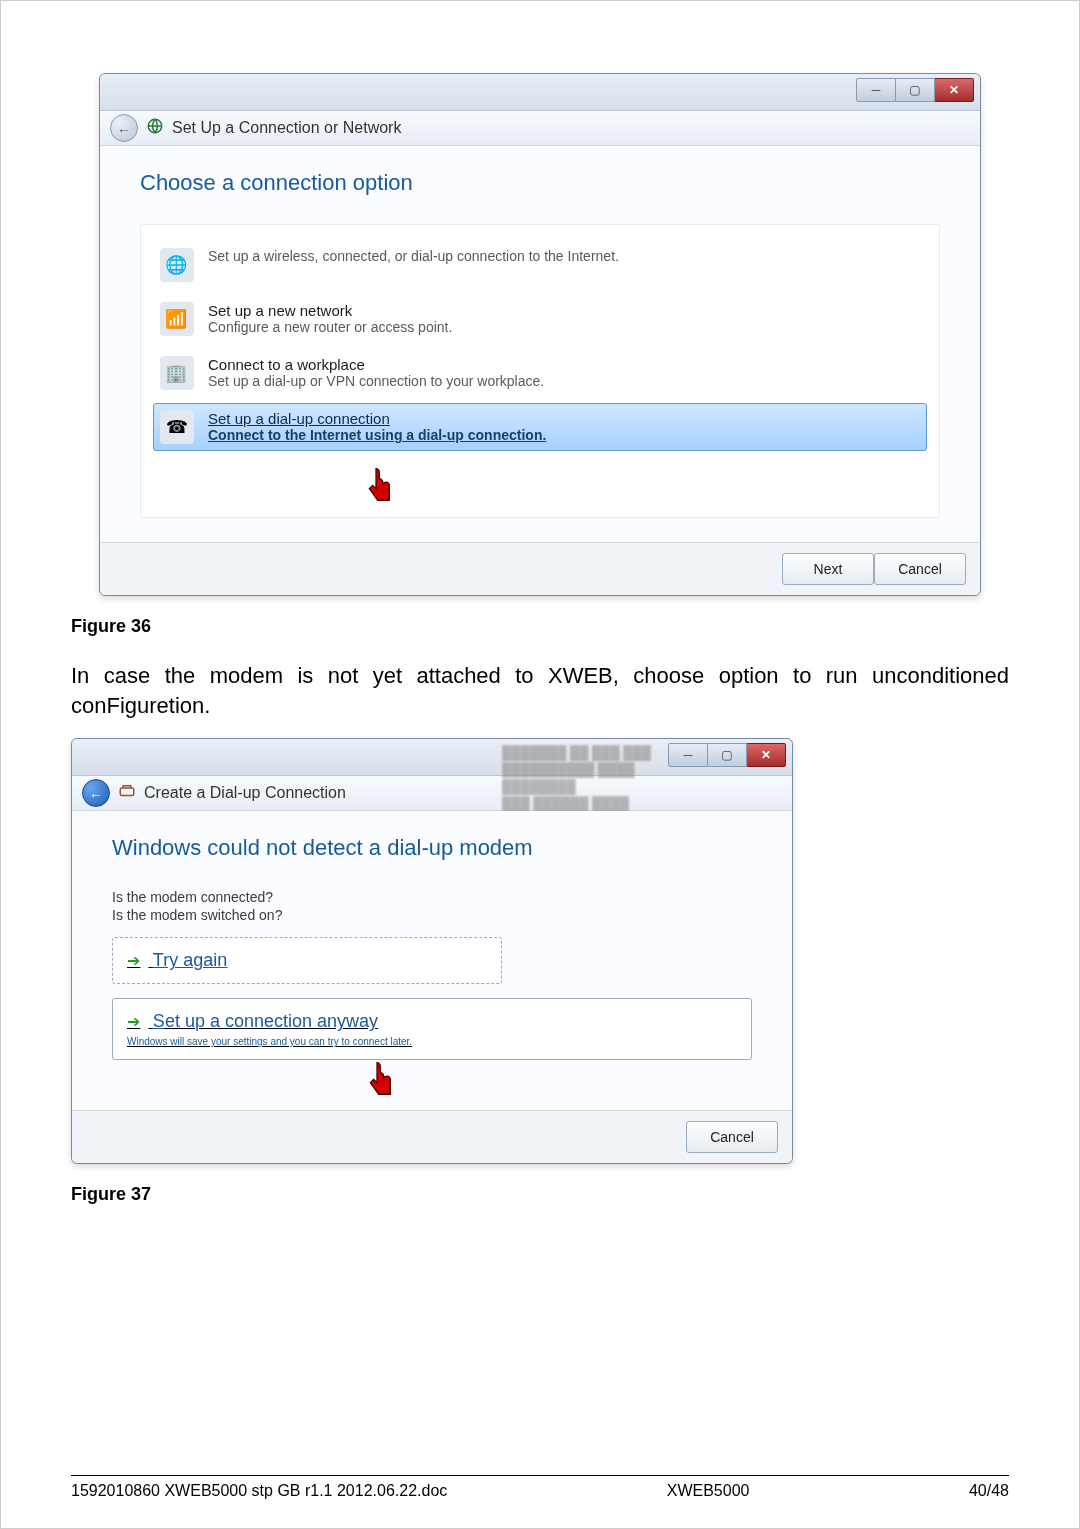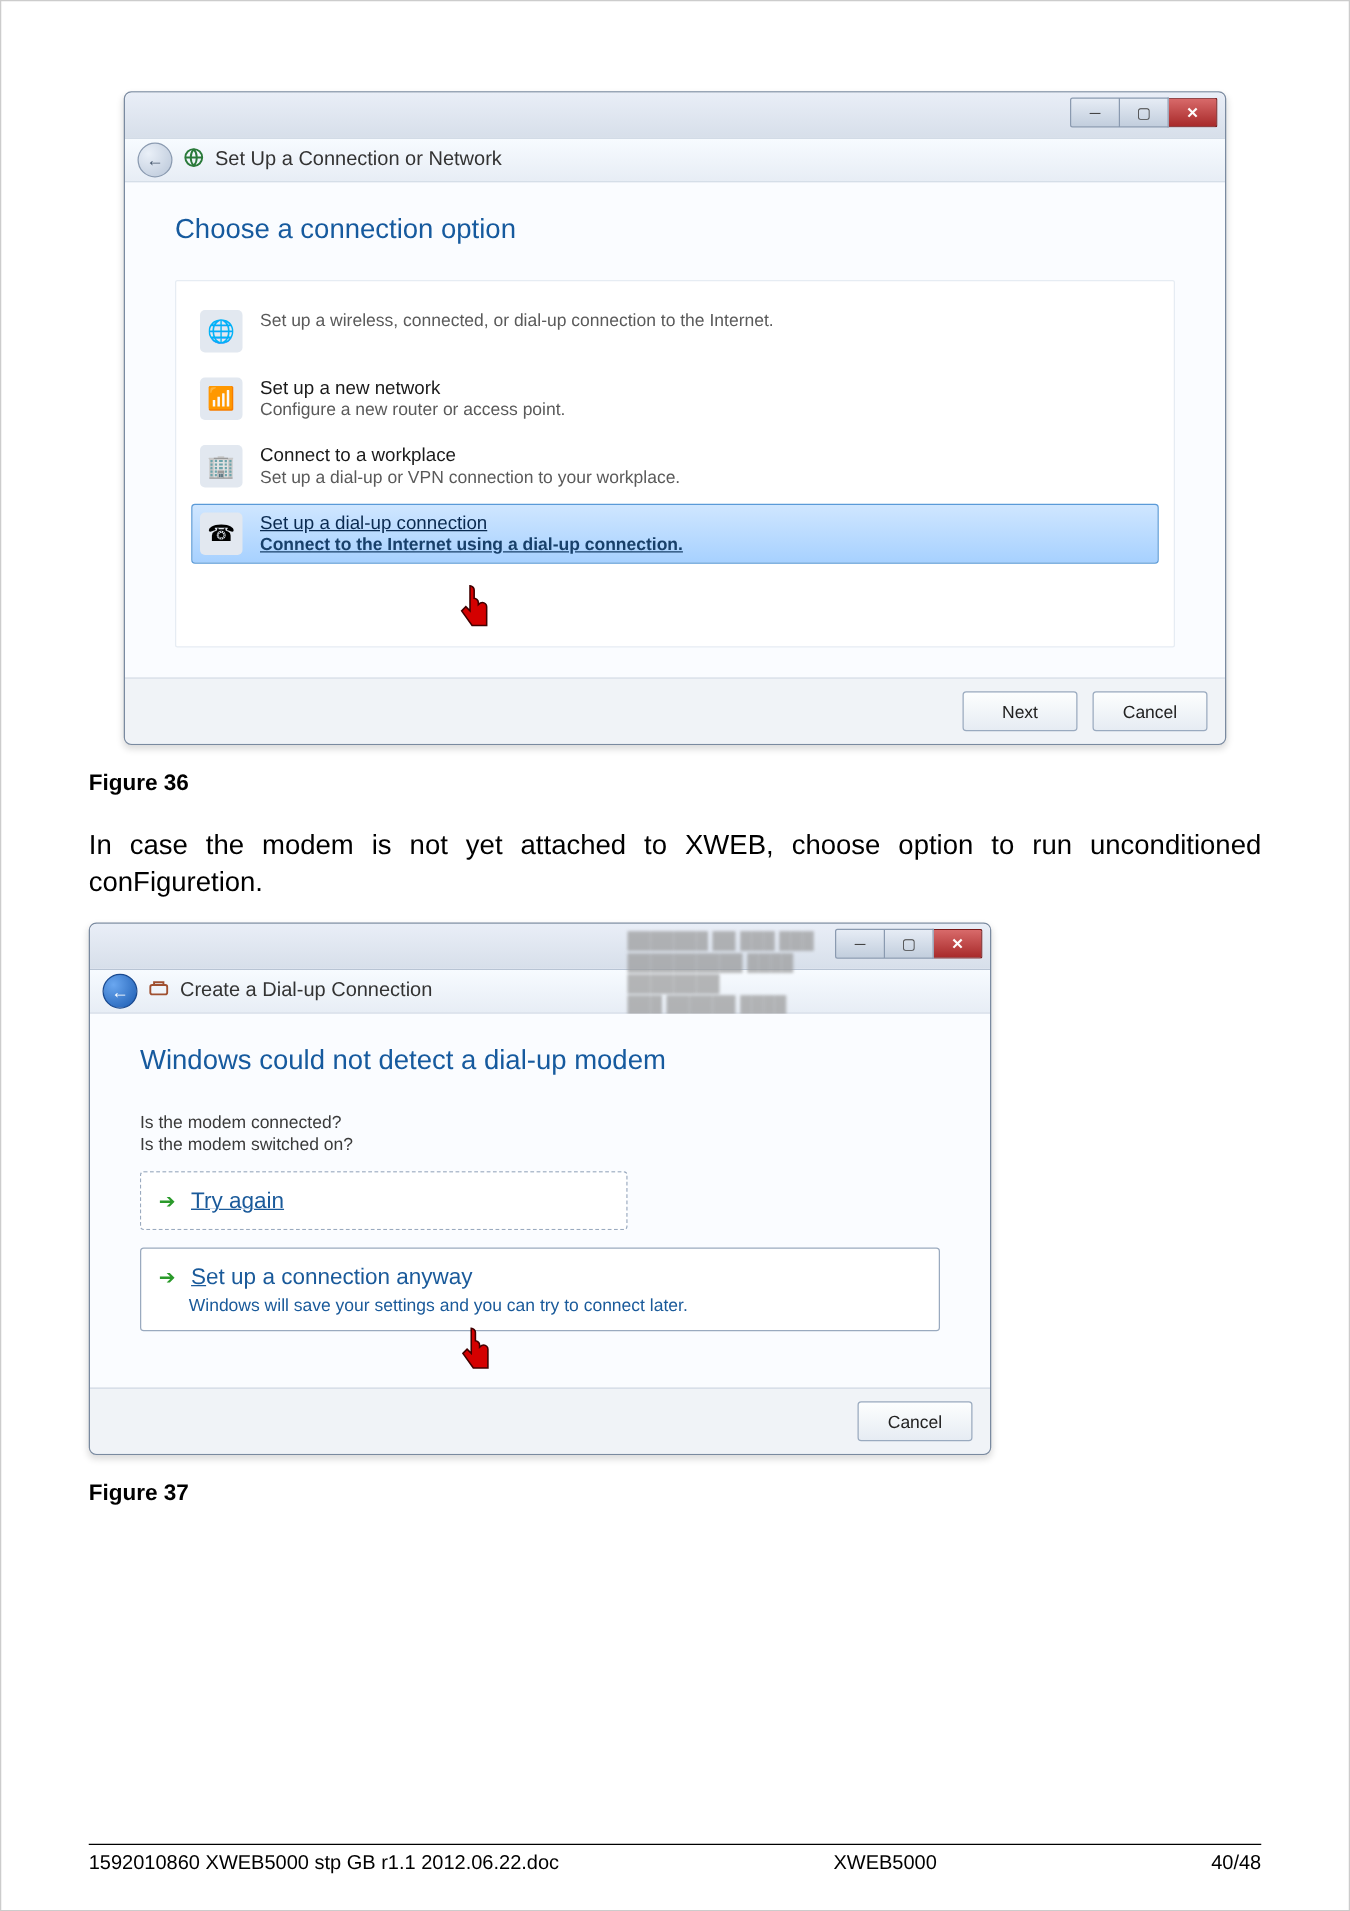--- a/index.html
+++ b/index.html
@@ -145,52 +145,53 @@
   .cursor-hand {
     position: absolute;
     width: 40px; height: 40px;
     pointer-events: none;
   }
   .cursor-hand svg { width: 100%; height: 100%; }
 
   .button-row {
     background: #f0f3f7;
     padding: 10px 14px;
-    display: flex; justify-content: flex-end; gap: 12px;
+    display: flex; justify-content: flex-end; 
     border-radius: 0 0 6px 6px;
   }
   .win-btn {
     min-width: 90px; height: 30px;
     background: linear-gradient(#fdfefe, #e6ecf3);
     border: 1px solid #9aaabf;
     border-radius: 3px;
     font-size: 14px; color: #222;
     display:flex;align-items:center;justify-content:center;
   }
 
   
   .cmd {
     display:block;
     border: 1px dashed #9aaabf;
     padding: 12px 14px;
     margin: 14px 0;
     border-radius: 3px;
     background:#fff;
     position:relative;
+    text-decoration:underline;
   }
   .cmd.solid { border-style: solid; }
   .cmd .arrow {
     color: #2a9a2a; font-size: 16px; margin-right: 8px;
   }
   .cmd .cmd-title {
     font-size: 18px; color: #1a5a9a;
   }
   .cmd .cmd-title.u { text-decoration: underline; }
   .cmd .cmd-desc {
-    font-size: 14px; color: #1a5a9a; margin-left: 24px; margin-top:4px;
+    font-size: 10px; color: #1a5a9a; margin-top:4px;
   }
 
   .fig-caption {
     text-align: left;
     font-weight: bold;
     font-size: 18px;
     margin: 18px 0 24px 0;
   }
   .body-para {
     font-size: 22px;

